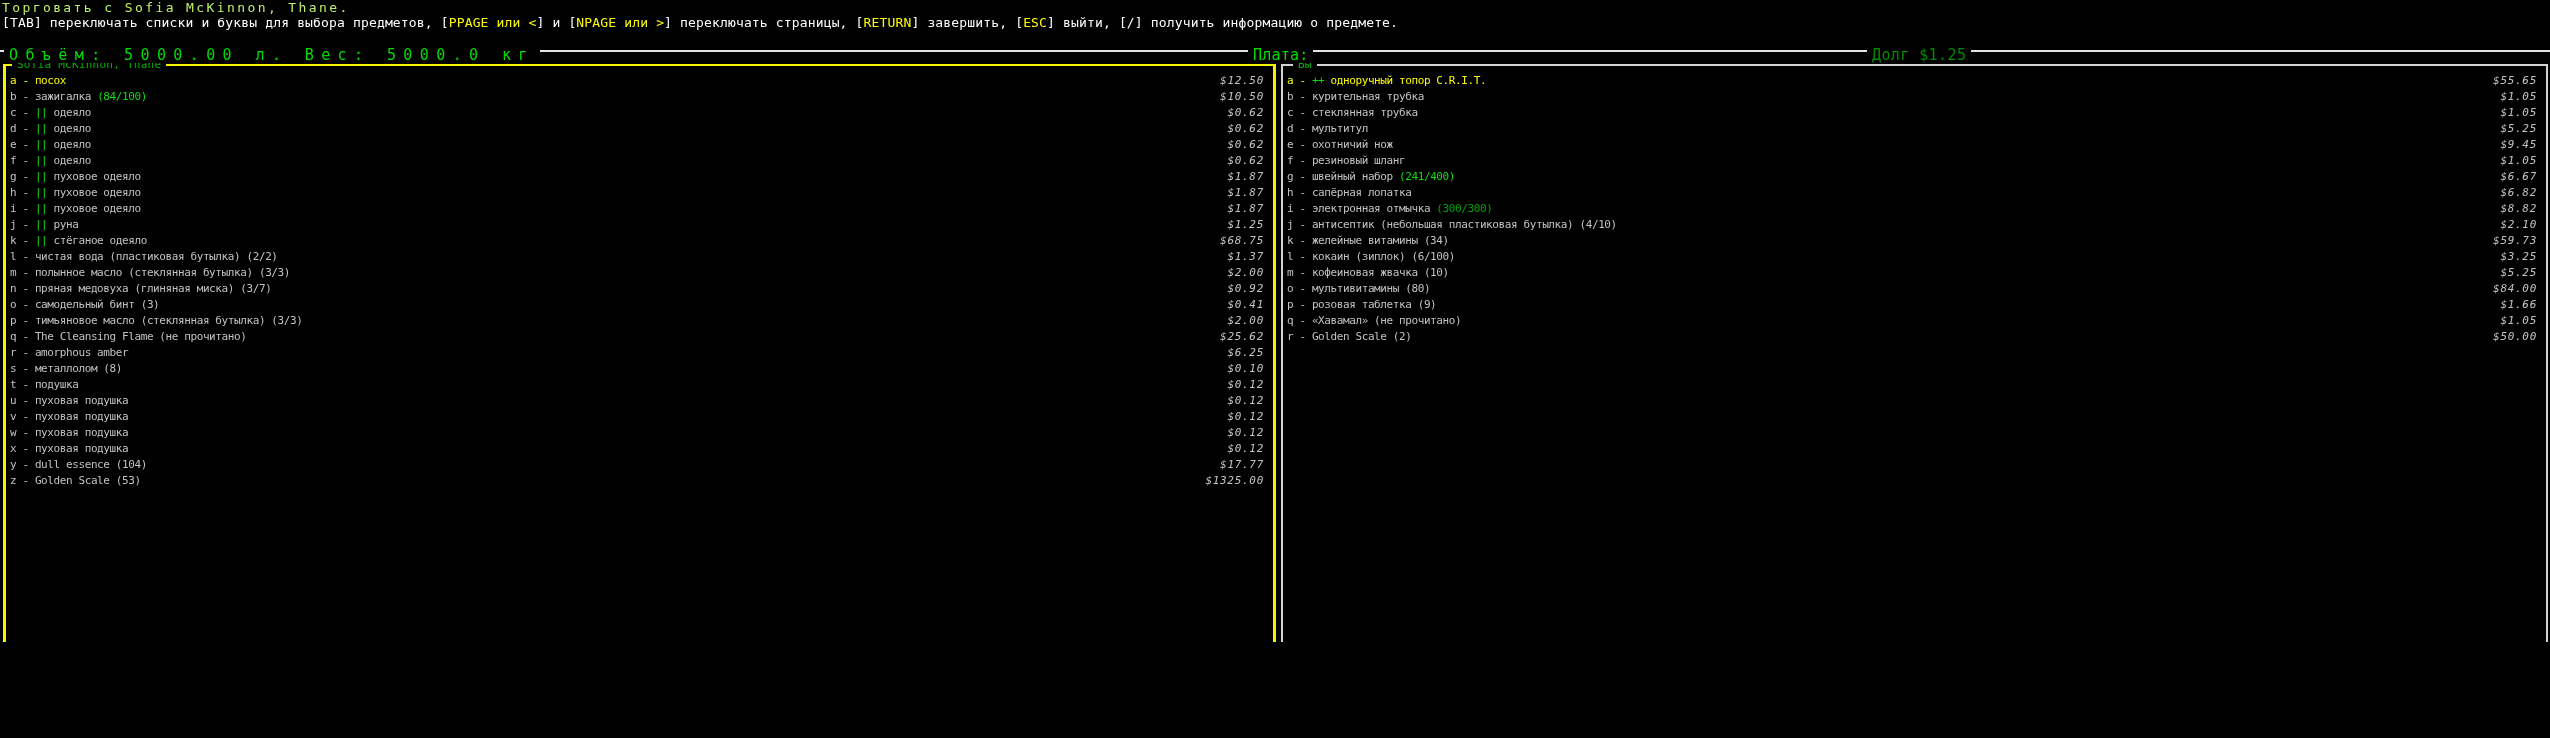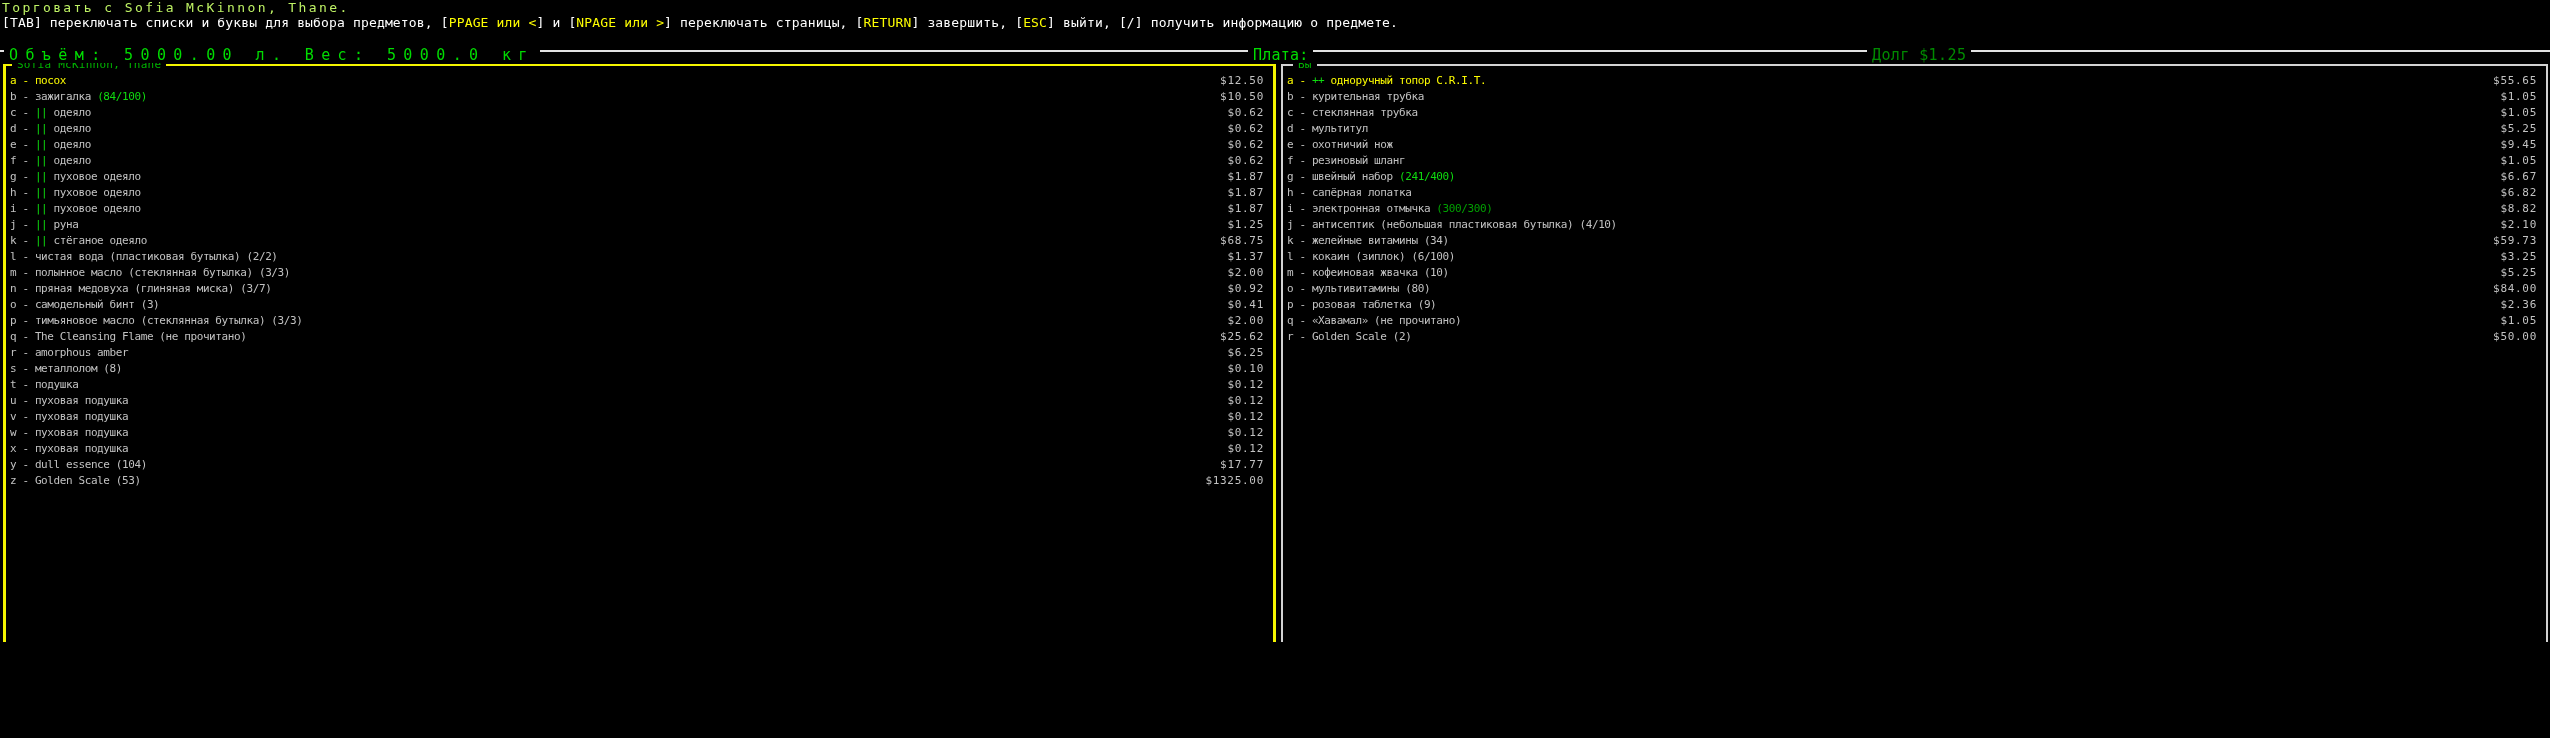--- a/index.html
+++ b/index.html
@@ -20,21 +20,21 @@
   .panel-left{left:3px;width:1273px;border:3px solid #f4f400;border-top-width:2px;border-bottom:none;}
   .panel-right{left:1281px;width:1267px;border:2px solid #d2d2d2;border-bottom:none;}
   .panel-title{position:absolute;top:-9px;background:#000;padding:0 5px;height:15px;
                line-height:15px;font-size:11px;letter-spacing:0.25px;color:#00b400;white-space:pre;}
   .panel-left .panel-title{left:6px;}
   .panel-right .panel-title{left:10px;}
   .rows{position:absolute;left:0;right:0;top:7px;padding:0 9px 0 4px;}
   .row{display:flex;align-items:center;height:16px;line-height:16px;font-size:11px;
        letter-spacing:-0.4px;white-space:pre;}
   .row .label{white-space:pre;}
-  .row .price{margin-left:auto;letter-spacing:0.7px;color:#c2c2c2;}
+  .row .price{margin-left:auto;letter-spacing:0.7px;color:#c2c2c2;font-style:italic;}
   .c-gray{color:#c2c2c2}
   .c-yellow{color:#fdfd00}
   .c-white{color:#ffffff}
   .c-lgreen{color:#0fdc0f}
   .c-green{color:#00a000}
 </style>
 </head>
 <body>
 
 <div class="screen">
@@ -90,19 +90,19 @@
         <div class="row"><div class="label"><span class="c-gray">e - </span><span class="c-gray">охотничий нож</span></div><div class="price">$9.45</div></div>
         <div class="row"><div class="label"><span class="c-gray">f - </span><span class="c-gray">резиновый шланг</span></div><div class="price">$1.05</div></div>
         <div class="row"><div class="label"><span class="c-gray">g - </span><span class="c-gray">швейный набор</span><span class="c-lgreen"> (241/400)</span></div><div class="price">$6.67</div></div>
         <div class="row"><div class="label"><span class="c-gray">h - </span><span class="c-gray">сапёрная лопатка</span></div><div class="price">$6.82</div></div>
         <div class="row"><div class="label"><span class="c-gray">i - </span><span class="c-gray">электронная отмычка</span><span class="c-green"> (300/300)</span></div><div class="price">$8.82</div></div>
         <div class="row"><div class="label"><span class="c-gray">j - </span><span class="c-gray">антисептик (небольшая пластиковая бутылка) (4/10)</span></div><div class="price">$2.10</div></div>
         <div class="row"><div class="label"><span class="c-gray">k - </span><span class="c-gray">желейные витамины (34)</span></div><div class="price">$59.73</div></div>
         <div class="row"><div class="label"><span class="c-gray">l - </span><span class="c-gray">кокаин (зиплок) (6/100)</span></div><div class="price">$3.25</div></div>
         <div class="row"><div class="label"><span class="c-gray">m - </span><span class="c-gray">кофеиновая жвачка (10)</span></div><div class="price">$5.25</div></div>
         <div class="row"><div class="label"><span class="c-gray">o - </span><span class="c-gray">мультивитамины (80)</span></div><div class="price">$84.00</div></div>
-        <div class="row"><div class="label"><span class="c-gray">p - </span><span class="c-gray">розовая таблетка (9)</span></div><div class="price">$2.36</div></div>
+        <div class="row"><div class="label"><span class="c-gray">p - </span><span class="c-gray">розовая таблетка (9)</span></div><div class="price">$1.66</div></div>
         <div class="row"><div class="label"><span class="c-gray">q - </span><span class="c-gray">«Хавамал» (не прочитано)</span></div><div class="price">$1.05</div></div>
         <div class="row"><div class="label"><span class="c-gray">r - </span><span class="c-gray">Golden Scale (2)</span></div><div class="price">$50.00</div></div>
       </div>
   </div>
 
 </div>
 
 </body></html>

